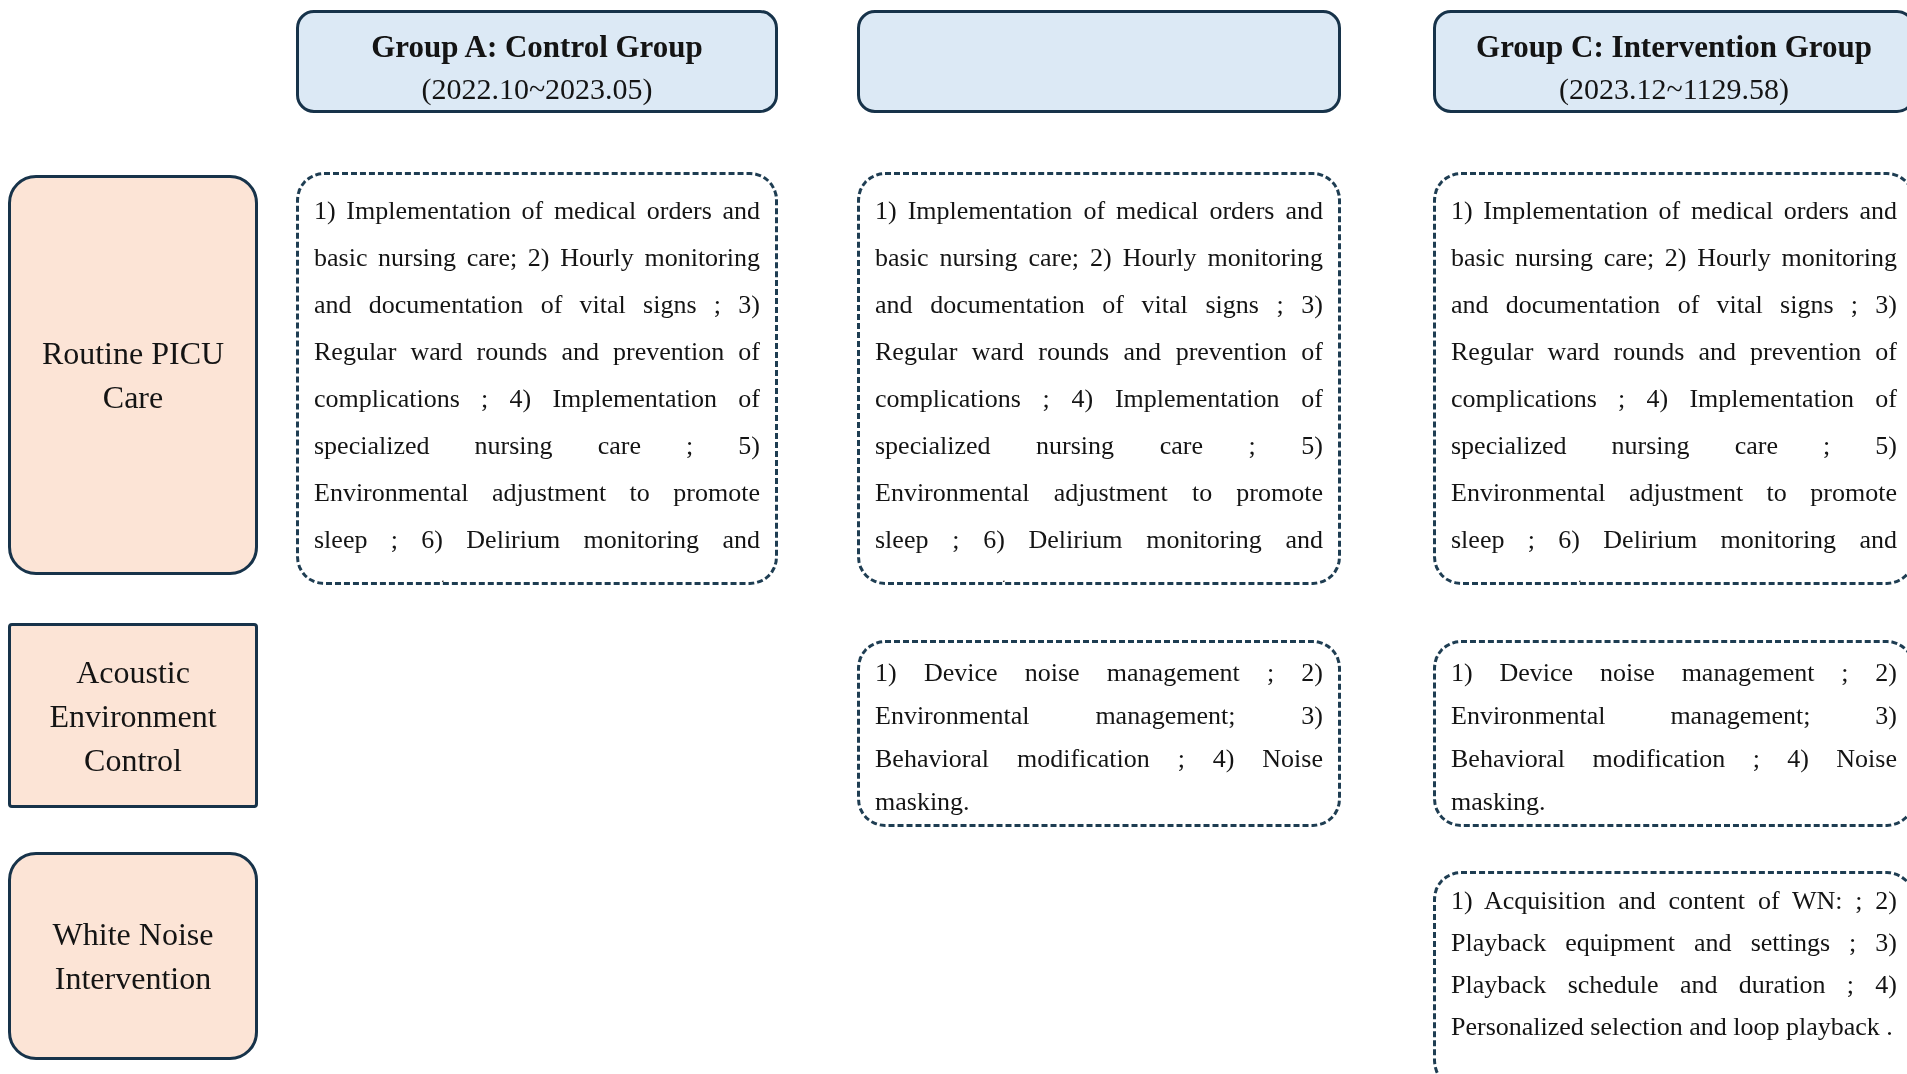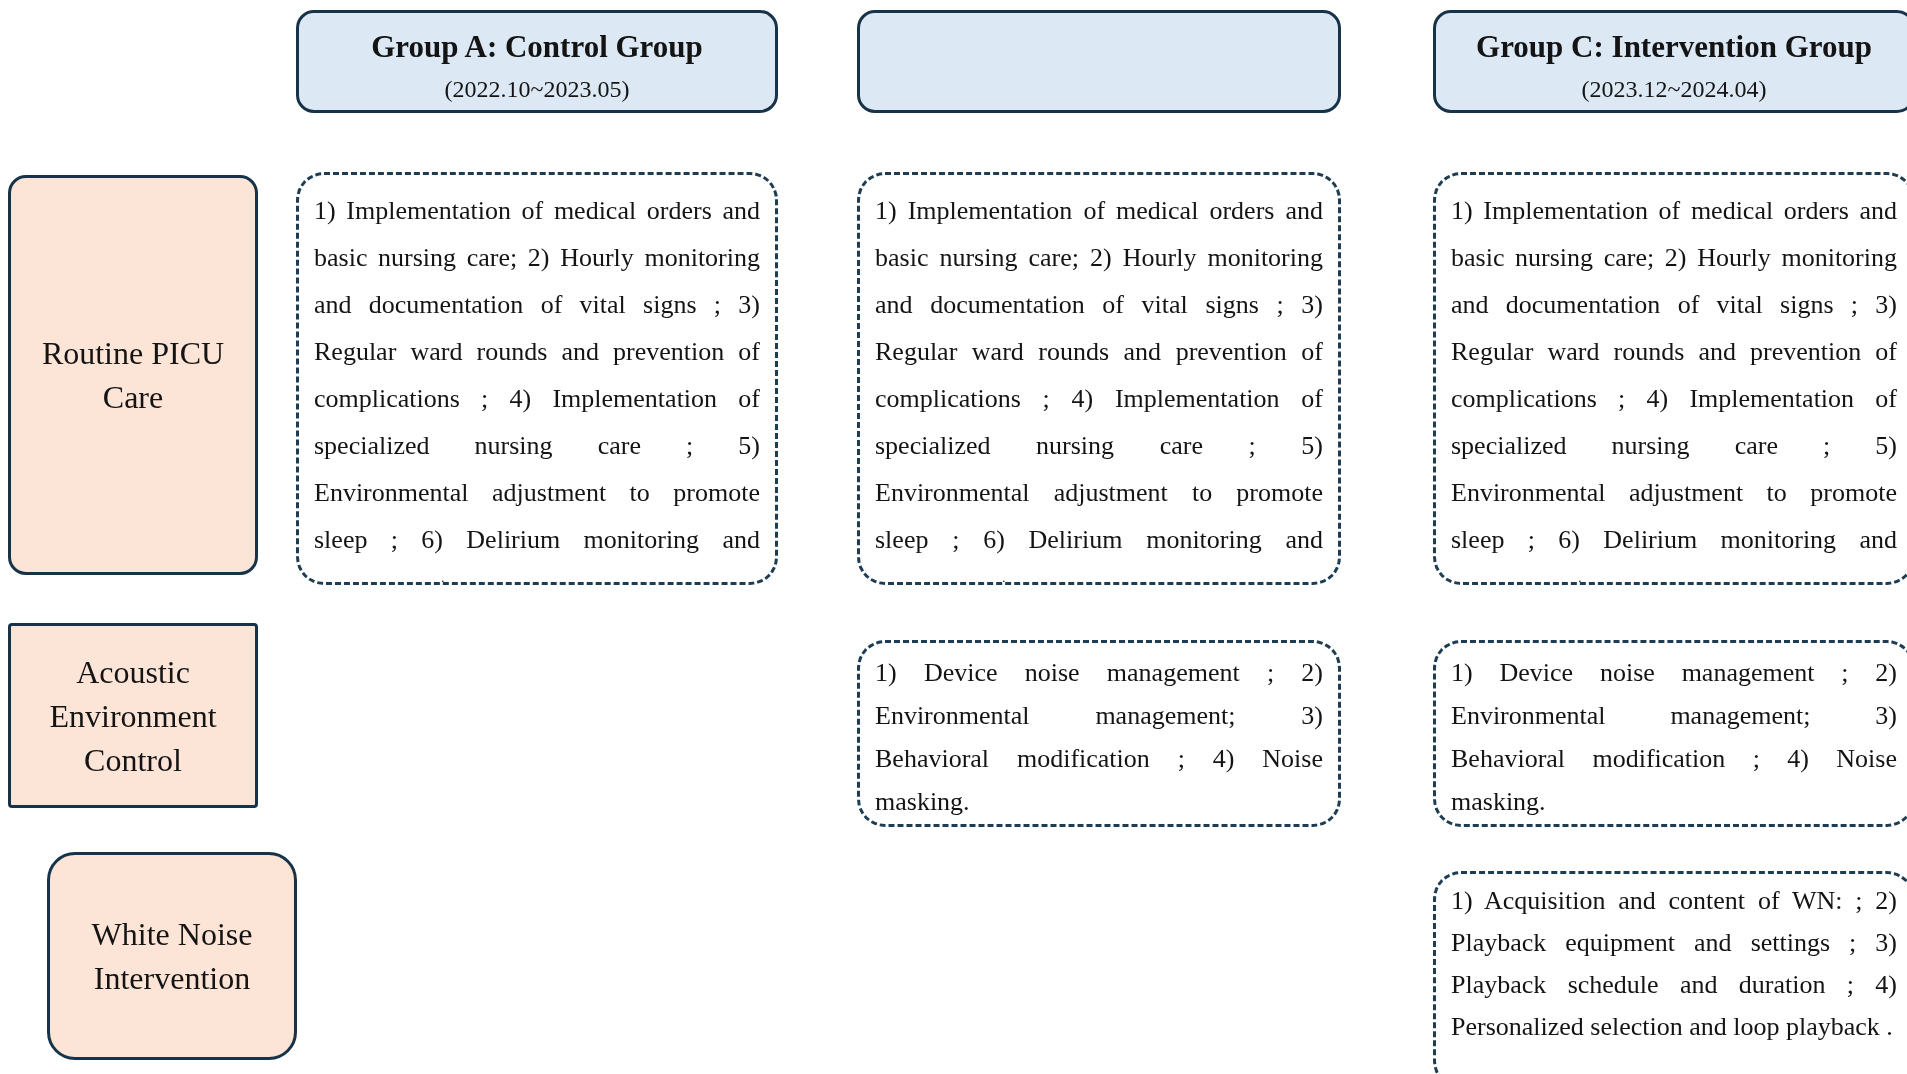--- a/index.html
+++ b/index.html
@@ -21,36 +21,36 @@
   .hdr{
     position:absolute;top:10px;height:103px;
     background:var(--header-fill,#dce9f5);
     border:3px solid var(--solid-border,#17334a);
     border-radius:18px;
     box-sizing:border-box;
     display:flex;flex-direction:column;justify-content:flex-end;align-items:center;
     text-align:center;
   }
   .hdr-title{font-weight:bold;font-size:31px;line-height:42px;}
-  .hdr-dates{font-size:24px;line-height:42px;}
+  .hdr-dates{font-size:30px;line-height:42px;}
 
   
   .rowlabel{
     position:absolute;
     background:var(--label-fill,#fce4d6);
     border:3px solid var(--solid-border,#17334a);
     box-sizing:border-box;
     display:flex;justify-content:center;align-items:center;
     text-align:center;
     font-size:32px;line-height:44px;
     padding:0 18px;
   }
-  .rl-1{top:175px;height:400px;border-radius:18px;}
+  .rl-1{top:175px;height:400px;border-radius:28px;}
   .rl-2{top:623px;height:185px;border-radius:4px;}
-  .rl-3{top:852px;height:208px;border-radius:28px;margin-left:39px;}
+  .rl-3{top:852px;height:208px;border-radius:28px;}
 
   
   .cell{
     position:absolute;
     border:3px dashed var(--dash-border,#1e3d52);
     border-radius:28px;
     box-sizing:border-box;
     font-size:26px;
     text-align:justify;
     padding:12px 15px;
@@ -66,21 +66,21 @@
 <div class="canvas">
 
   <div class="hdr col-a">
     <div class="hdr-title">Group A: Control Group</div>
     <div class="hdr-dates">(2022.10~2023.05)</div>
   </div>
   <div class="hdr col-b">
   </div>
   <div class="hdr col-c">
     <div class="hdr-title">Group C: Intervention Group</div>
-    <div class="hdr-dates">(2023.12~2024.04)</div>
+    <div class="hdr-dates">(2023.12~1129.58)</div>
   </div>
 
   <div class="rowlabel col-label rl-1">Routine PICU Care</div>
   <div class="rowlabel col-label rl-2">Acoustic Environment Control</div>
   <div class="rowlabel col-label rl-3">White Noise Intervention</div>
 
   <div class="cell col-a row-routine">1) Implementation of medical orders and basic nursing care; 2) Hourly monitoring and documentation of vital signs ; 3) Regular ward rounds and prevention of complications ; 4) Implementation of specialized nursing care ; 5) Environmental adjustment to promote sleep ; 6) Delirium monitoring and management .</div>
   <div class="cell col-b row-routine">1) Implementation of medical orders and basic nursing care; 2) Hourly monitoring and documentation of vital signs ; 3) Regular ward rounds and prevention of complications ; 4) Implementation of specialized nursing care ; 5) Environmental adjustment to promote sleep ; 6) Delirium monitoring and management .</div>
   <div class="cell col-c row-routine">1) Implementation of medical orders and basic nursing care; 2) Hourly monitoring and documentation of vital signs ; 3) Regular ward rounds and prevention of complications ; 4) Implementation of specialized nursing care ; 5) Environmental adjustment to promote sleep ; 6) Delirium monitoring and management .</div>
 

